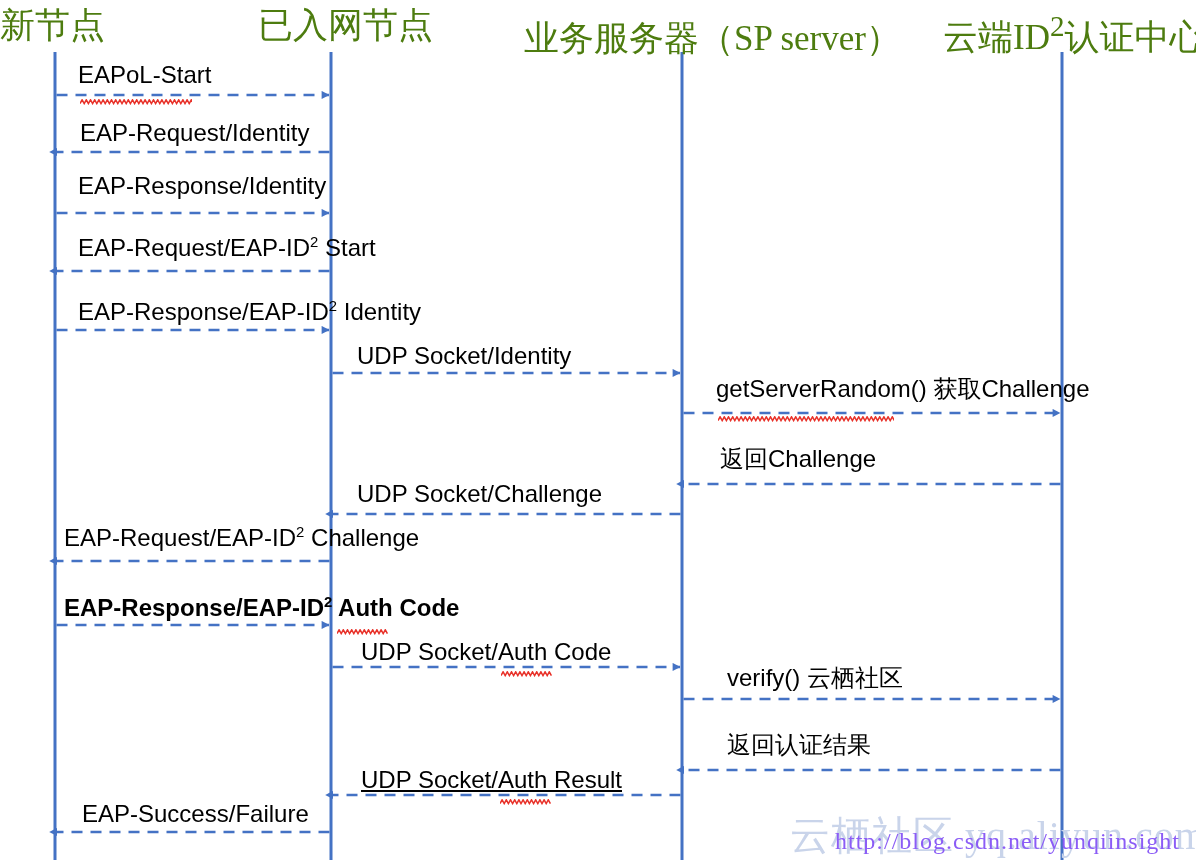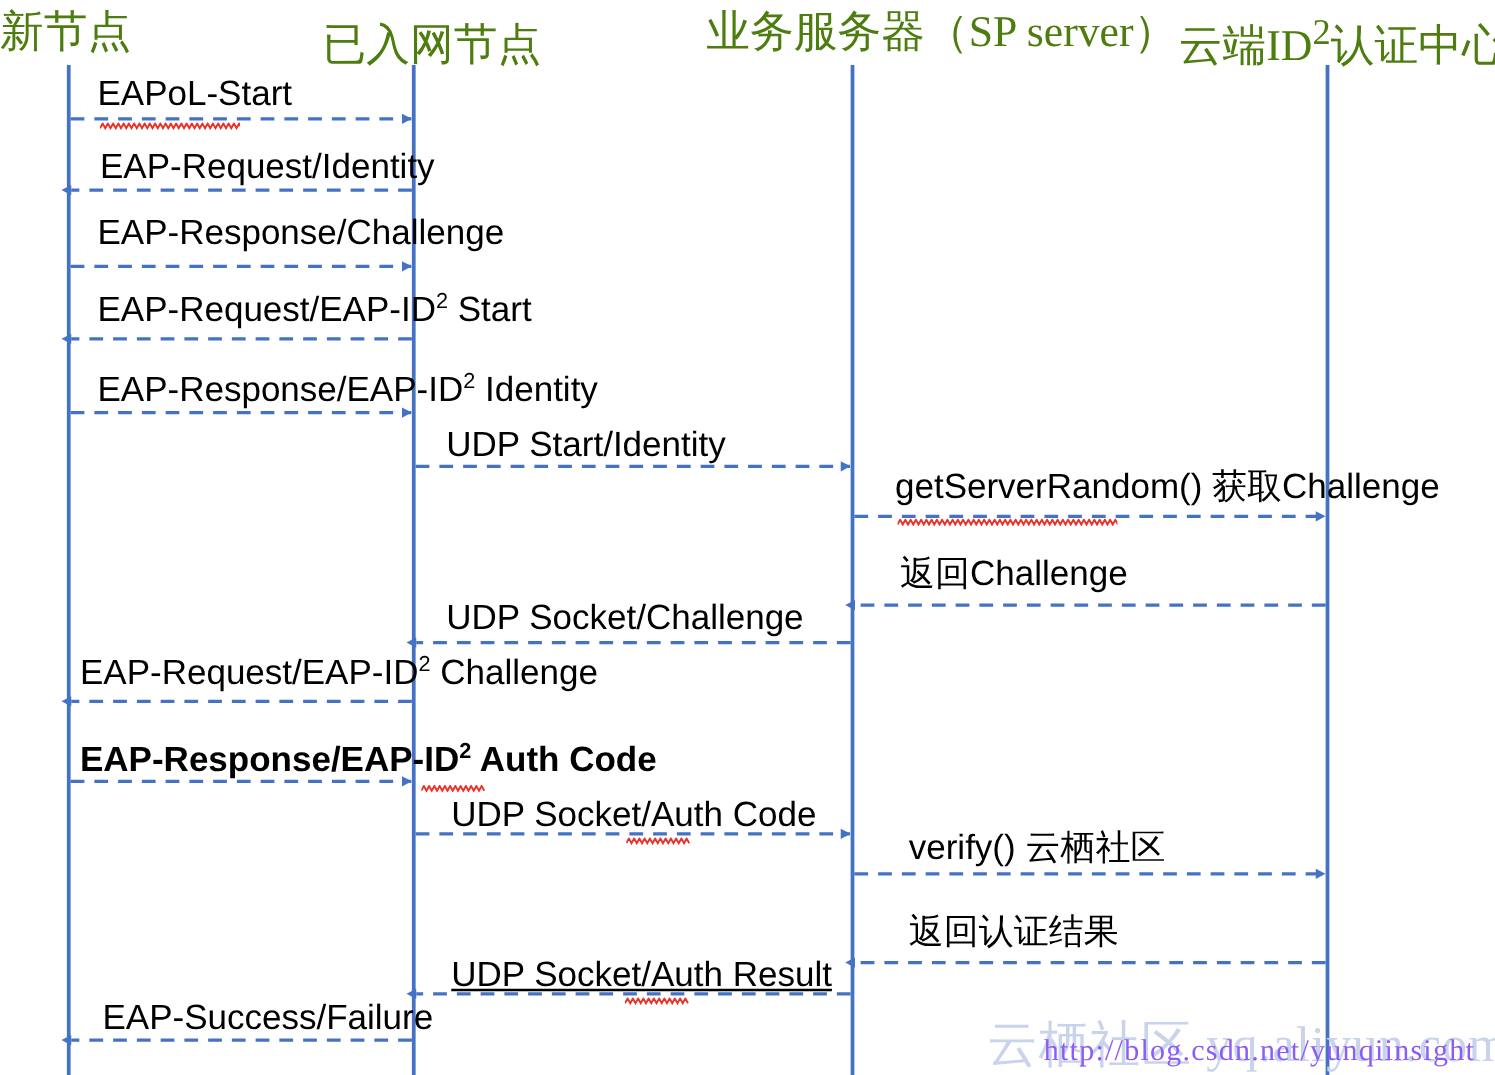--- a/index.html
+++ b/index.html
@@ -32,21 +32,21 @@
     white-space: nowrap;
     font-size: 35px;
     line-height: 40px;
     font-family: "Liberation Serif", "DejaVu Serif", serif;
     color: #4d7c0f;
     letter-spacing: 0px;
   }
   .msg-label {
     position: absolute;
     white-space: nowrap;
-    font-size: 28px;
+    font-size: 24px;
     line-height: 28px;
     color: #000000;
     font-family: "Liberation Sans", "DejaVu Sans", sans-serif;
   }
   .msg-label sup {
     font-size: 0.62em;
     vertical-align: super;
     line-height: 0;
   }
   .spell {
@@ -132,32 +132,32 @@
       </g>
       <g>
         <line x1="680.5" y1="795" x2="333" y2="795" stroke="#4472c4" stroke-width="2.6" stroke-dasharray="11 8" stroke-linecap="butt" marker-end="url(#arrow-left)"></line>
       </g>
       <g>
         <line x1="329.5" y1="832" x2="57" y2="832" stroke="#4472c4" stroke-width="2.6" stroke-dasharray="11 8" stroke-linecap="butt" marker-end="url(#arrow-left)"></line>
       </g>
     </svg>
   <div id="labels-layer">
       <div class="actor-label" style="left: 0px; top: 6px;">新节点</div>
-      <div class="actor-label" style="left: 258px; top: 16px; text-align: right;">已入网节点</div>
-      <div class="actor-label" style="left: 524px; top: 6px; margin-left: 41px;">业务服务器（SP server）</div>
+      <div class="actor-label" style="left: 258px; top: 6px; text-align: right;">已入网节点</div>
+      <div class="actor-label" style="left: 524px; top: 19px;">业务服务器（SP server）</div>
       <div class="actor-label" style="left: 943px; top: 6px;">云端ID<sup>2</sup>认证中心</div>
       <div class="msg-label" style="left: 78px; top: 61px;">EAPoL-Start</div>
       <div class="spell" style="left: 80px; top: 91px; width: 112px; height: 6px;"><svg width="112" height="6" viewBox="0 0 112 6" xmlns="http://www.w3.org/2000/svg">
           <path d="M 0 4.6 L 2.1 0.8 L 4.2 4.6 L 6.3 0.8 L 8.4 4.6 L 10.5 0.8 L 12.6 4.6 L 14.7 0.8 L 16.8 4.6 L 18.9 0.8 L 21.0 4.6 L 23.1 0.8 L 25.2 4.6 L 27.3 0.8 L 29.4 4.6 L 31.5 0.8 L 33.6 4.6 L 35.7 0.8 L 37.8 4.6 L 39.9 0.8 L 42.0 4.6 L 44.1 0.8 L 46.2 4.6 L 48.3 0.8 L 50.4 4.6 L 52.5 0.8 L 54.6 4.6 L 56.7 0.8 L 58.8 4.6 L 60.9 0.8 L 63.0 4.6 L 65.1 0.8 L 67.2 4.6 L 69.3 0.8 L 71.4 4.6 L 73.5 0.8 L 75.6 4.6 L 77.7 0.8 L 79.8 4.6 L 81.9 0.8 L 84.0 4.6 L 86.1 0.8 L 88.2 4.6 L 90.3 0.8 L 92.4 4.6 L 94.5 0.8 L 96.6 4.6 L 98.7 0.8 L 100.8 4.6 L 102.9 0.8 L 105.0 4.6 L 107.1 0.8 L 109.2 4.6 L 111.3 0.8 L 113.4 4.6 " fill="none" stroke="#e8322a" stroke-width="1.5"></path>
         </svg></div>
       <div class="msg-label" style="left: 80px; top: 119px;">EAP-Request/Identity</div>
-      <div class="msg-label" style="left: 78px; top: 172px;">EAP-Response/Challenge</div>
+      <div class="msg-label" style="left: 78px; top: 172px;">EAP-Response/Identity</div>
       <div class="msg-label" style="left: 78px; top: 234px;">EAP-Request/EAP-ID<sup>2</sup> Start</div>
       <div class="msg-label" style="left: 78px; top: 298px;">EAP-Response/EAP-ID<sup>2</sup> Identity</div>
-      <div class="msg-label" style="left: 357px; top: 342px;">UDP Start/Identity</div>
+      <div class="msg-label" style="left: 357px; top: 342px;">UDP Socket/Identity</div>
       <div class="msg-label" style="left: 716px; top: 375px;">getServerRandom() 获取Challenge</div>
       <div class="spell" style="left: 718px; top: 408px; width: 176px; height: 6px;"><svg width="176" height="6" viewBox="0 0 176 6" xmlns="http://www.w3.org/2000/svg">
           <path d="M 0 4.6 L 2.1 0.8 L 4.2 4.6 L 6.3 0.8 L 8.4 4.6 L 10.5 0.8 L 12.6 4.6 L 14.7 0.8 L 16.8 4.6 L 18.9 0.8 L 21.0 4.6 L 23.1 0.8 L 25.2 4.6 L 27.3 0.8 L 29.4 4.6 L 31.5 0.8 L 33.6 4.6 L 35.7 0.8 L 37.8 4.6 L 39.9 0.8 L 42.0 4.6 L 44.1 0.8 L 46.2 4.6 L 48.3 0.8 L 50.4 4.6 L 52.5 0.8 L 54.6 4.6 L 56.7 0.8 L 58.8 4.6 L 60.9 0.8 L 63.0 4.6 L 65.1 0.8 L 67.2 4.6 L 69.3 0.8 L 71.4 4.6 L 73.5 0.8 L 75.6 4.6 L 77.7 0.8 L 79.8 4.6 L 81.9 0.8 L 84.0 4.6 L 86.1 0.8 L 88.2 4.6 L 90.3 0.8 L 92.4 4.6 L 94.5 0.8 L 96.6 4.6 L 98.7 0.8 L 100.8 4.6 L 102.9 0.8 L 105.0 4.6 L 107.1 0.8 L 109.2 4.6 L 111.3 0.8 L 113.4 4.6 L 115.5 0.8 L 117.6 4.6 L 119.7 0.8 L 121.8 4.6 L 123.9 0.8 L 126.0 4.6 L 128.1 0.8 L 130.2 4.6 L 132.3 0.8 L 134.4 4.6 L 136.5 0.8 L 138.6 4.6 L 140.7 0.8 L 142.8 4.6 L 144.9 0.8 L 147.0 4.6 L 149.1 0.8 L 151.2 4.6 L 153.3 0.8 L 155.4 4.6 L 157.5 0.8 L 159.6 4.6 L 161.7 0.8 L 163.8 4.6 L 165.9 0.8 L 168.0 4.6 L 170.1 0.8 L 172.2 4.6 L 174.3 0.8 L 176.4 4.6 " fill="none" stroke="#e8322a" stroke-width="1.5"></path>
         </svg></div>
       <div class="msg-label" style="left: 720px; top: 445px;">返回Challenge</div>
       <div class="msg-label" style="left: 357px; top: 480px;">UDP Socket/Challenge</div>
       <div class="msg-label" style="left: 64px; top: 524px;">EAP-Request/EAP-ID<sup>2</sup> Challenge</div>
       <div class="msg-label" style="left: 64px; top: 594px; font-weight: bold;">EAP-Response/EAP-ID<sup>2</sup> Auth Code</div>
       <div class="spell" style="left: 337px; top: 621px; width: 52px; height: 6px;"><svg width="52" height="6" viewBox="0 0 52 6" xmlns="http://www.w3.org/2000/svg">
           <path d="M 0 4.6 L 2.1 0.8 L 4.2 4.6 L 6.3 0.8 L 8.4 4.6 L 10.5 0.8 L 12.6 4.6 L 14.7 0.8 L 16.8 4.6 L 18.9 0.8 L 21.0 4.6 L 23.1 0.8 L 25.2 4.6 L 27.3 0.8 L 29.4 4.6 L 31.5 0.8 L 33.6 4.6 L 35.7 0.8 L 37.8 4.6 L 39.9 0.8 L 42.0 4.6 L 44.1 0.8 L 46.2 4.6 L 48.3 0.8 L 50.4 4.6 " fill="none" stroke="#e8322a" stroke-width="1.5"></path>

